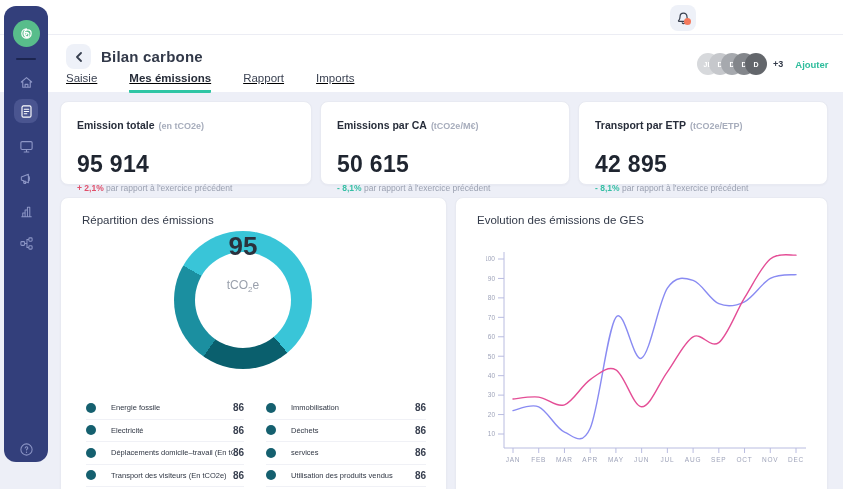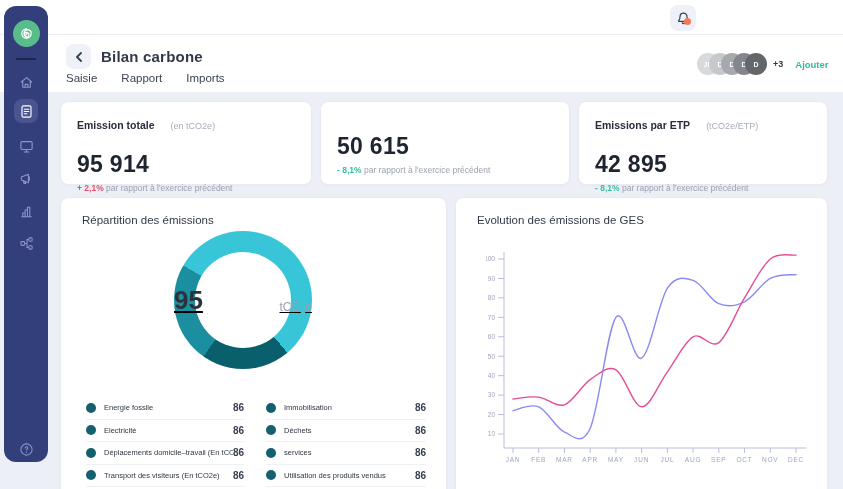--- a/index.html
+++ b/index.html
@@ -25,50 +25,50 @@
   .page-title{position:absolute;left:101px;top:48px;font-size:15px;font-weight:700;color:#323949;letter-spacing:.2px;z-index:2;}
 
   
   .team{position:absolute;left:697px;top:52px;height:24px;display:flex;align-items:center;z-index:2;}
   .avatar{width:22px;height:22px;border-radius:50%;display:flex;align-items:center;justify-content:center;color:#fff;font-size:7px;font-weight:700;margin-left:-10px;}
   .avatar:first-child{margin-left:0;}
   .team-overflow{margin-left:6px;font-size:9px;font-weight:700;color:#333a49;}
   .team-add{margin-left:12px;font-size:9.5px;font-weight:700;color:#2ebd9c;cursor:pointer;}
 
   
-  .tabs{position:absolute;left:66px;top:72px;display:flex;gap:24px;z-index:2;}
+  .tabs{position:absolute;left:66px;top:72px;display:flex;gap:32px;z-index:2;text-decoration:underline;}
   .tab{font-size:11.5px;color:#3c4353;padding-bottom:6px;cursor:pointer;}
   .tab.active{font-weight:700;color:#272d39;border-bottom:3px solid #2fc5a4;border-radius:0 0 1px 1px;}
 
   
   .kpi-card{position:absolute;top:101px;height:84px;background:#fff;border:1px solid #e8eaf2;border-radius:8px;box-sizing:border-box;padding:13px 16px;box-shadow:0 1px 2px rgba(25,35,70,.03);}
   .kpi-title{font-size:10.5px;font-weight:700;color:#272d3a;}
-  .kpi-unit{font-size:9px;font-weight:400;color:#a7adbc;margin-left:16px;}
+  .kpi-unit{font-size:9px;font-weight:700;color:#a7adbc;margin-left:4px;}
   .kpi-value{font-size:23px;font-weight:700;color:#1f2530;margin-top:18px;letter-spacing:.3px;}
   .kpi-delta{font-size:8.5px;color:#9ba1b1;margin-top:5px;}
   .kpi-delta .pct{font-weight:700;margin-top:35px;}
   .pct.up{color:#e0506b;} .pct.down{color:#35bfa4;}
 
   
   .panel{position:absolute;top:197px;background:#fff;border:1px solid #e8eaf2;border-radius:8px;box-sizing:border-box;box-shadow:0 1px 2px rgba(25,35,70,.03);}
   .panel-title{position:absolute;left:21px;top:16px;font-size:11.5px;color:#333a49;font-weight:500;}
 
   
   .donut{position:absolute;left:113px;top:33px;width:138px;height:138px;border-radius:50%;}
   .donut::after{content:"";position:absolute;inset:21px;background:#fff;border-radius:50%;}
-  .donut-center{position:absolute;left:113px;top:33px;width:138px;height:138px;display:flex;flex-direction:row;align-items:center;justify-content:space-between;z-index:2;text-decoration:underline;}
+  .donut-center{position:absolute;left:113px;top:33px;width:138px;height:138px;display:flex;flex-direction:column;align-items:center;justify-content:flex-start;z-index:2;}
   .donut-value{font-size:26px;font-weight:700;color:#2b313d;}
   .donut-unit{font-size:12px;color:#9aa0ac;margin-top:16px;}
   .donut-unit sub{font-size:8px;}
 
   
   .legend{position:absolute;left:25px;top:199px;width:340px;display:grid;grid-template-columns:158px 160px;column-gap:22px;}
   .legend-item{display:flex;align-items:center;height:21.5px;border-bottom:1px solid #f0f1f6;}
   .legend-dot{width:10px;height:10px;border-radius:50%;flex:none;}
-  .legend-label{flex:1;margin-left:8px;font-size:7.5px;color:#2f3643;white-space:nowrap;overflow:hidden;}
+  .legend-label{flex:1;margin-left:15px;font-size:7.5px;color:#2f3643;white-space:nowrap;overflow:hidden;}
   .legend-value{font-size:10px;font-weight:700;color:#394050;}
 
   
   .chart-svg{position:absolute;left:30px;top:46px;}
   .axis{stroke:#b9bce0;stroke-width:1;fill:none;}
   .tick-label{fill:#9fa4ba;font-size:6.5px;font-family:"Liberation Sans",sans-serif;}
   .x-label{fill:#9fa4ba;font-size:6.5px;letter-spacing:.8px;font-family:"Liberation Sans",sans-serif;}
   .series-path{fill:none;stroke-width:1.4;stroke-linecap:round;}
 </style>
 </head>
@@ -153,35 +153,37 @@
         <span class="avatar" style="background: rgb(166, 169, 174);">D</span>
         <span class="avatar" style="background: rgb(131, 134, 139);">D</span>
         <span class="avatar" style="background: rgb(99, 102, 107);">D</span>
       </span>
     <span class="team-overflow">+3</span>
     <span class="team-add">Ajouter</span>
   </div>
 
   <div class="tabs">
     <div class="tab">Saisie</div>
+    <div class="tab active">Mes émissions</div>
     <div class="tab">Rapport</div>
     <div class="tab">Imports</div>
   </div>
 
   <div class="kpi-card" style="left:60px;width:252px">
     <div><span class="kpi-title">Emission totale</span><span class="kpi-unit">(en tCO2e)</span></div>
     <div class="kpi-value">95 914</div>
     <div class="kpi-delta"><span class="pct up">+ 2,1%</span> <span>par rapport à l'exercice précédent</span></div>
   </div>
   <div class="kpi-card" style="left:320px;width:250px">
+    <div><span class="kpi-title">Emissions par CA</span><span class="kpi-unit">(tCO2e/M€)</span></div>
     <div class="kpi-value">50 615</div>
     <div class="kpi-delta"><span class="pct down">- 8,1%</span> <span>par rapport à l'exercice précédent</span></div>
   </div>
   <div class="kpi-card" style="left:578px;width:250px">
-    <div><span class="kpi-title">Emissions par ETP</span><span class="kpi-unit">(tCO2e/ETP)</span></div>
+    <div><span class="kpi-title">Transport par ETP</span><span class="kpi-unit">(tCO2e/ETP)</span></div>
     <div class="kpi-value">42 895</div>
     <div class="kpi-delta"><span class="pct down">- 8,1%</span> <span>par rapport à l'exercice précédent</span></div>
   </div>
 
   <div class="panel" style="left:60px;width:387px;height:330px">
     <div class="panel-title">Répartition des émissions</div>
     <div class="donut" id="donut" style="background: conic-gradient(from -60deg, rgb(57, 197, 216) 0deg, rgb(57, 197, 216) 200deg, rgb(10, 95, 109) 200deg, rgb(10, 95, 109) 275deg, rgb(27, 143, 160) 275deg, rgb(27, 143, 160) 360deg);"></div>
     <div class="donut-center">
       <div class="donut-value">95</div>
       <div class="donut-unit"><span>tCO</span><sub>2</sub><span>e</span></div>

